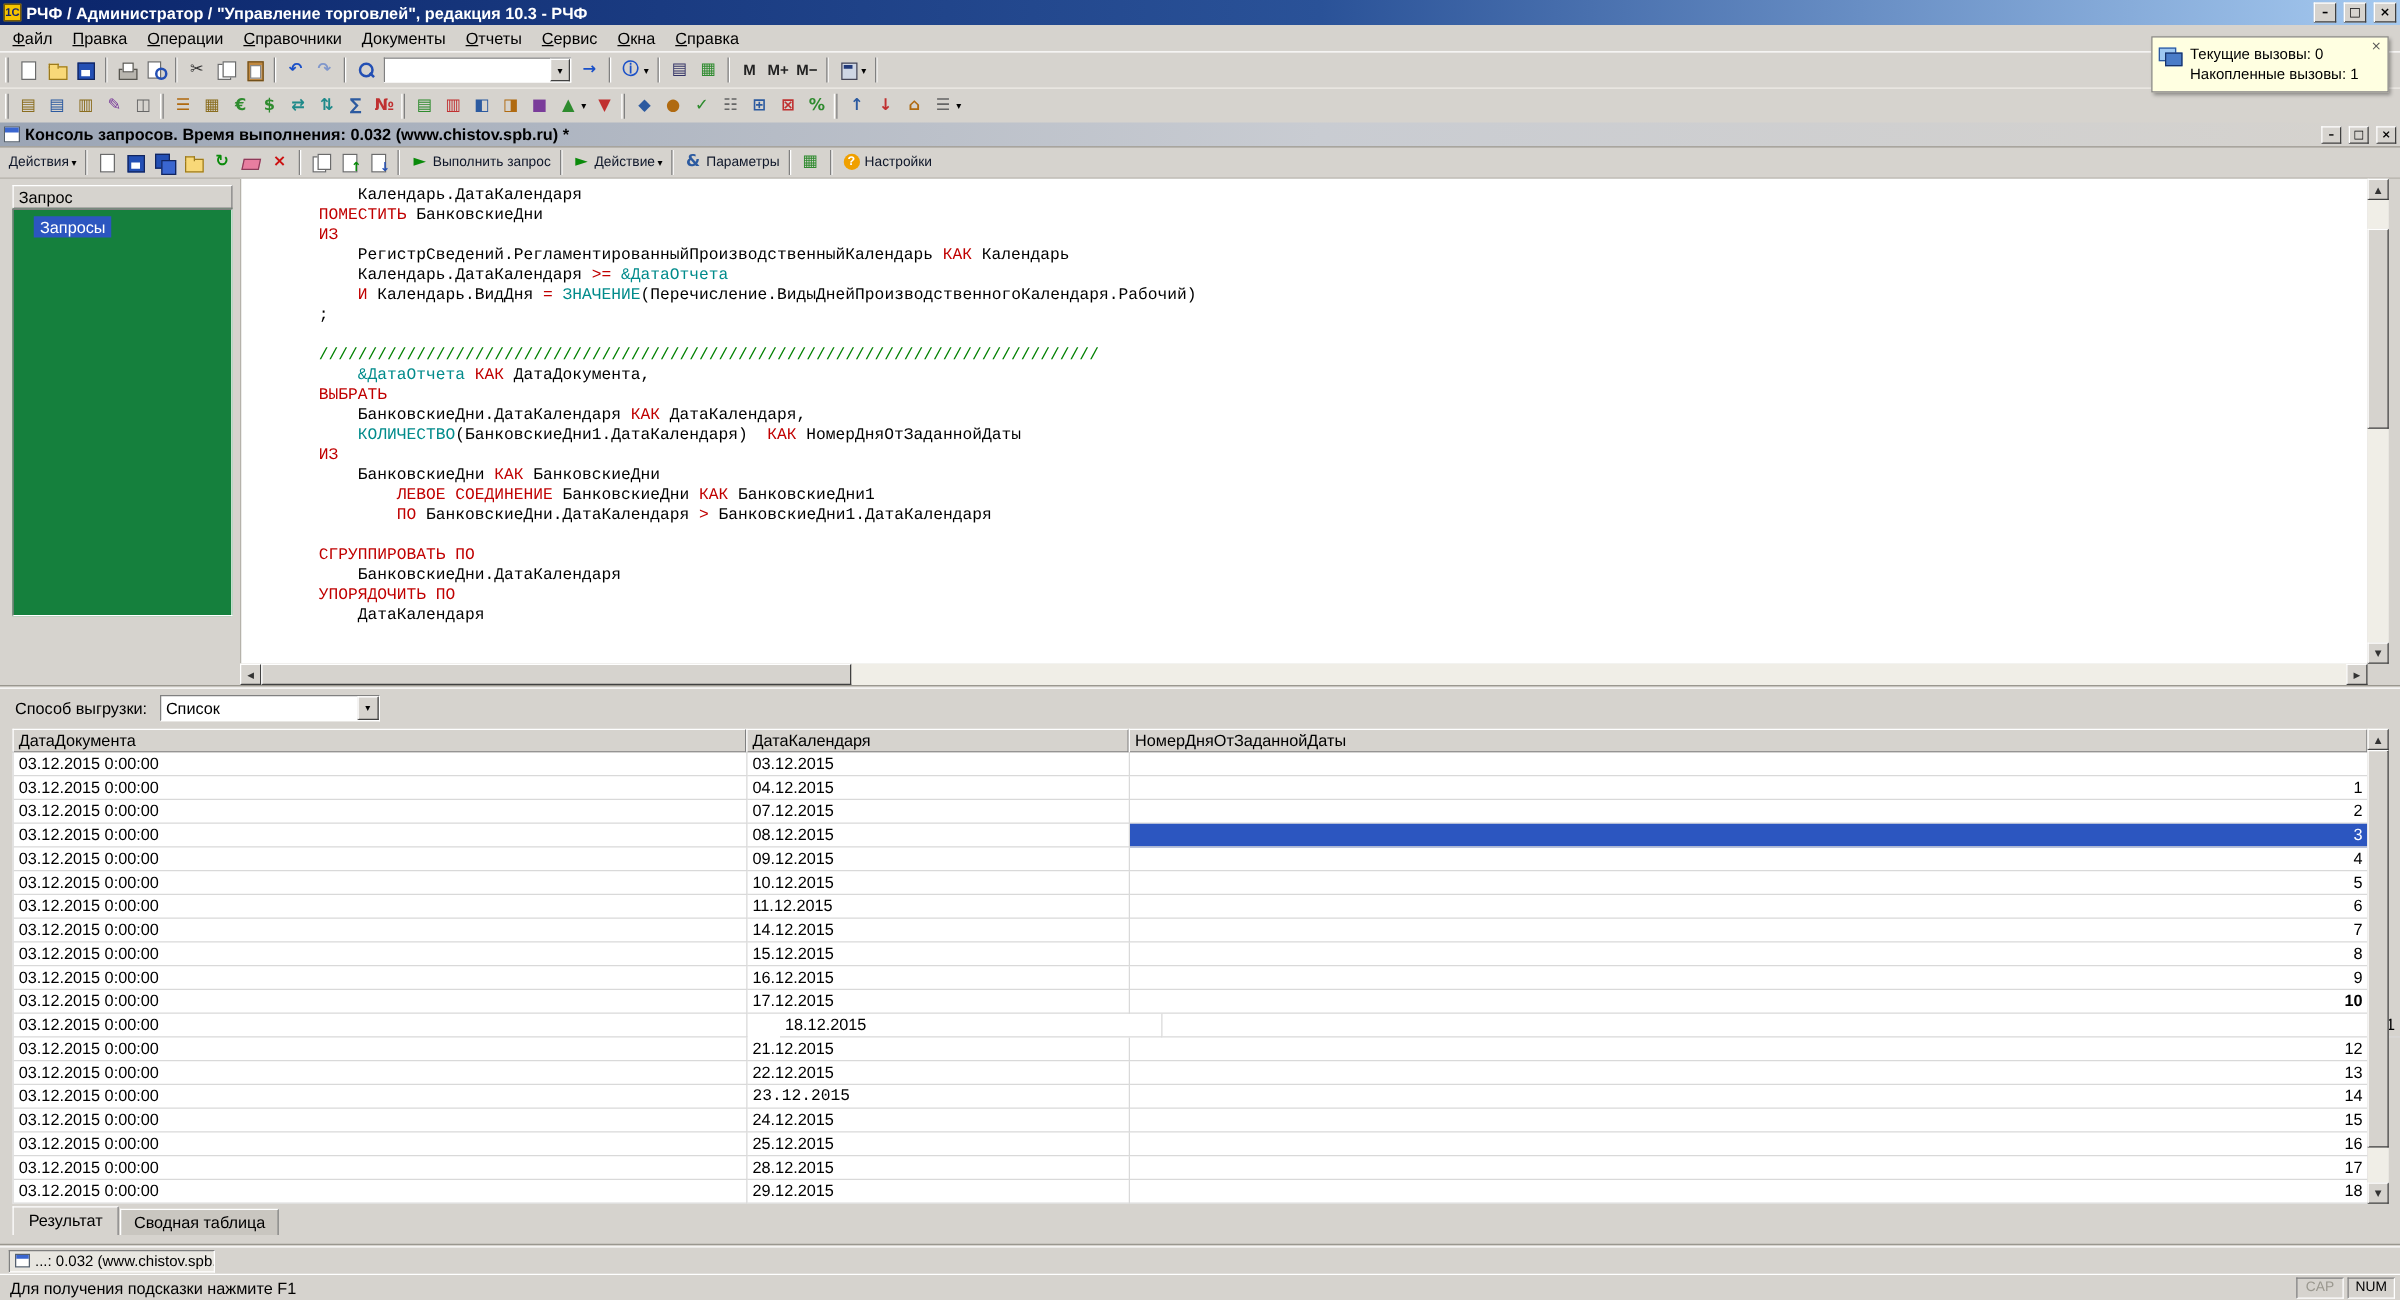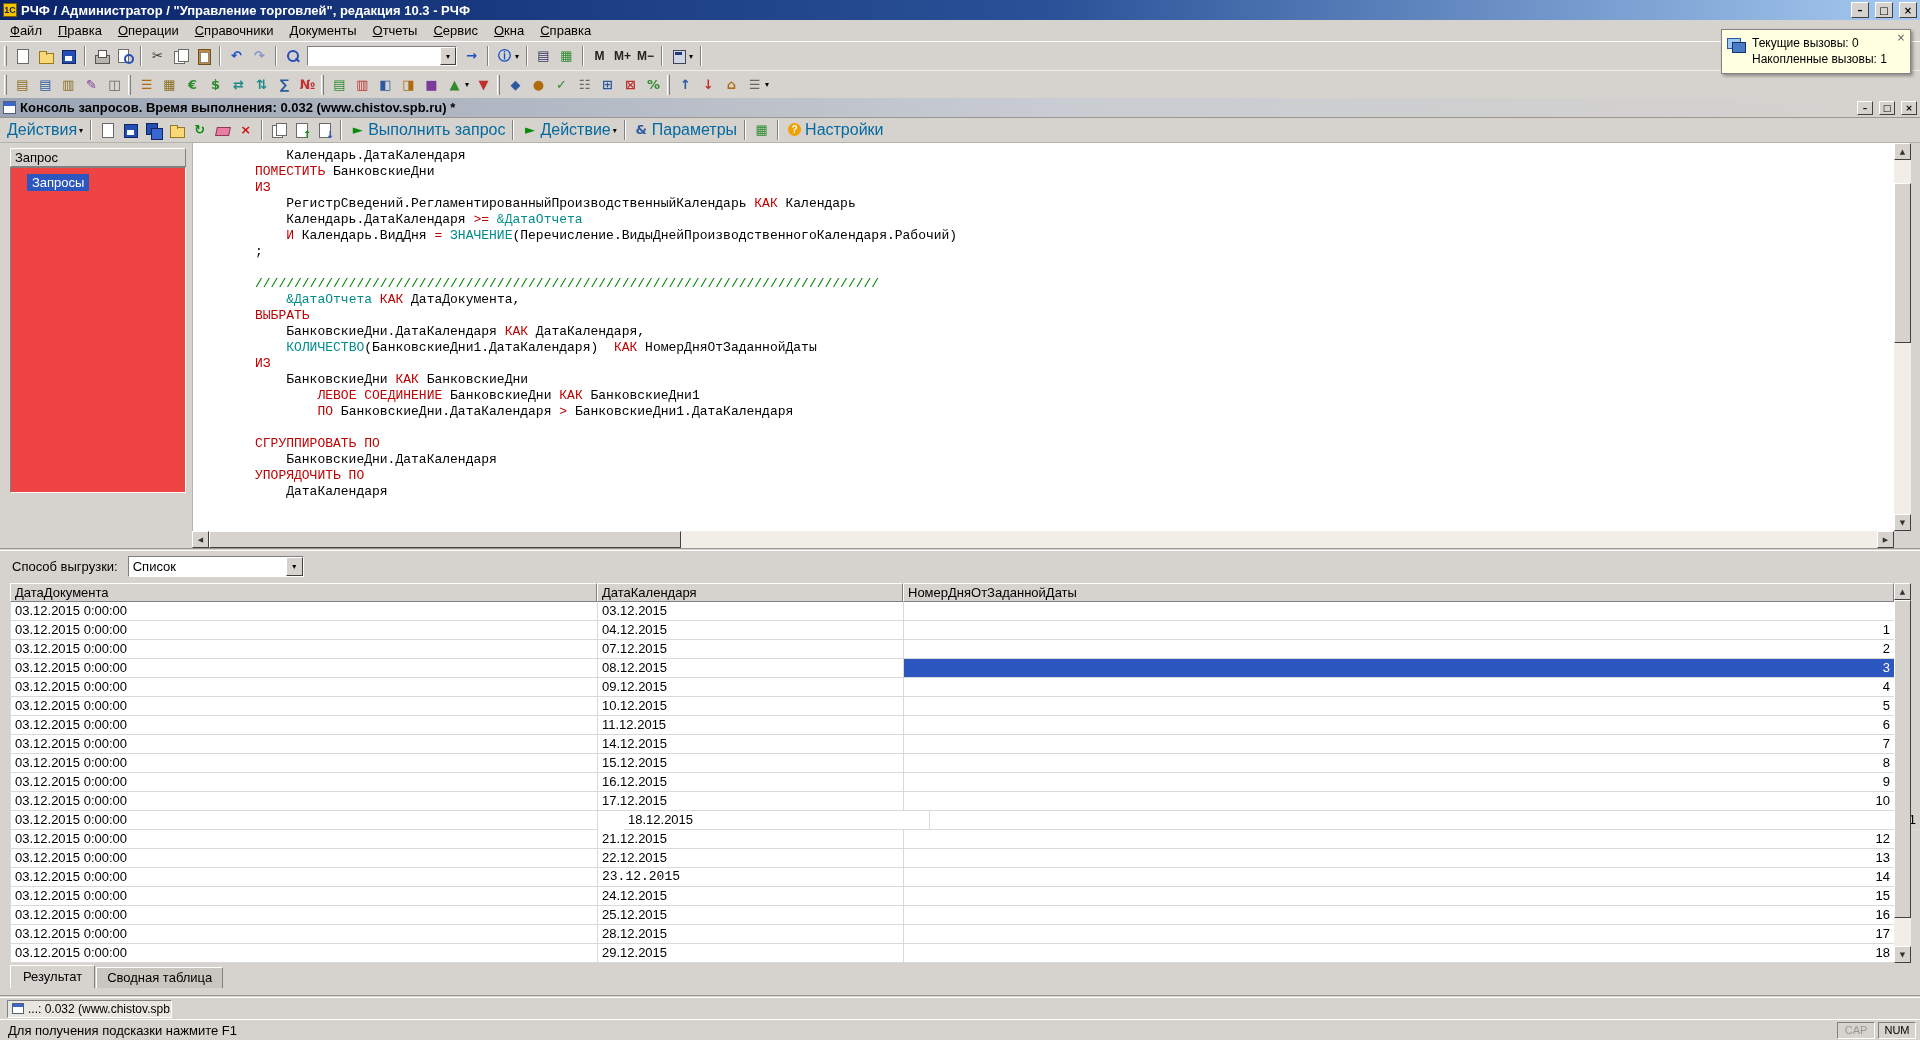--- a/index.html
+++ b/index.html
@@ -20,21 +20,21 @@
   .menu-item::first-letter{text-decoration:underline;}
 
   
   .toolbar{display:flex;align-items:center;padding-left:2px;}
   #toolbar1{left:0;top:41px;width:1920px;height:29px;border-top:1px solid #fff;}
   #toolbar2{left:0;top:70px;width:1920px;height:28px;border-top:1px solid #efede7;}
   .grip{width:3px;height:20px;border-left:1px solid #fff;border-right:1px solid #808080;margin:0 4px 0 2px;flex:0 0 auto;}
   .tsep{width:2px;height:20px;border-left:1px solid #808080;border-right:1px solid #fff;margin:0 4px;flex:0 0 auto;}
   .tb-btn{min-width:23px;height:22px;display:inline-flex;align-items:center;justify-content:center;gap:2px;padding:0 3px;flex:0 0 auto;}
   .tb-btn .ttxt{font-size:12px;font-weight:bold;color:#222;}
-  .tb-btn .btxt{font-size:16px;color:#0369a1;}
+  .tb-btn .btxt{font-size:11px;color:#0f172a;}
   .tb-btn .dd{font-size:8px;color:#000;font-family:"DejaVu Sans",sans-serif;}
   .dis{opacity:.45;}
   .tcombo{width:150px;height:20px;background:#fff;border:1px solid;border-color:#808080 #fff #fff #808080;display:inline-flex;margin:0 3px;flex:0 0 auto;}
   .tcombo-field{flex:1;font-size:12px;padding:2px 3px;}
   .tcombo-btn{width:16px;background:#d6d3ce;border:1px solid;border-color:#fff #404040 #404040 #fff;font-size:8px;display:flex;align-items:center;justify-content:center;font-family:"DejaVu Sans",sans-serif;}
 
   
   .ic{position:relative;width:17px;height:16px;display:inline-block;flex:0 0 auto;}
   .icg{font-size:13px;line-height:16px;text-align:center;font-family:"DejaVu Sans",sans-serif;font-weight:bold;}
   .ic::before,.ic::after{position:absolute;}
@@ -76,21 +76,21 @@
   #child-icon{width:13px;height:13px;background:#fff;border:1px solid #55606e;position:relative;flex:0 0 auto;}
   #child-icon::before{content:"";position:absolute;left:0;top:0;right:0;height:4px;background:#3a66d0;}
   #child-title-text{flex:1;white-space:nowrap;overflow:hidden;}
   .child-cap-btn{width:16px;height:14px;background:#d6d3ce;border:1px solid;border-color:#fff #404040 #404040 #fff;font-size:9px;font-weight:bold;display:flex;align-items:center;justify-content:center;margin-left:2px;font-family:"DejaVu Sans",sans-serif;}
 
   
   #ctoolbar{left:0;top:118px;width:1920px;height:25px;display:flex;align-items:center;padding-left:4px;border-bottom:1px solid #b5b2aa;}
 
   
   #tree-header{left:10px;top:148px;width:176px;height:19px;background:#d6d3ce;border:1px solid;border-color:#fff #808080 #808080 #fff;font-size:13px;padding:1px 4px;}
-  #tree-list{left:10px;top:167px;width:176px;height:326px;background:#ef4444;border:1px solid;border-color:#808080 #fff #fff #808080;padding-top:5px;}
+  #tree-list{left:10px;top:167px;width:176px;height:326px;background:#15803d;border:1px solid;border-color:#808080 #fff #fff #808080;padding-top:5px;}
   .tree-item{display:inline-block;margin-left:16px;padding:1px 5px;font-size:13px;}
   .tree-item.sel{background:var(--selection);color:#fff;}
 
   
   #code{left:192px;top:143px;width:1702px;height:388px;background:#fff;border-left:1px solid #b5b2aa;padding:5px 6px 0 62px;overflow:hidden;font-family:"Liberation Mono","DejaVu Sans Mono",monospace;font-size:13px;}
   .code-line{height:16px;line-height:16px;white-space:pre;}
   .sy-t{color:#000;}
   .sy-k{color:var(--keyword);}
   .sy-f{color:var(--function);}
   .sy-c{color:var(--comment);}
@@ -525,21 +525,21 @@
         <div class="td num" style="width: 991px;">8</div>
       </div>
       <div class="tr">
         <div class="td" style="width: 587px;">03.12.2015 0:00:00</div>
         <div class="td" style="width: 306px;">16.12.2015</div>
         <div class="td num" style="width: 991px;">9</div>
       </div>
       <div class="tr">
         <div class="td" style="width: 587px;">03.12.2015 0:00:00</div>
         <div class="td" style="width: 306px;">17.12.2015</div>
-        <div class="td num" style="width: 991px;">10</div>
+        <div class="td num" style="width: 991px; font-weight: bold;">10</div>
       </div>
       <div class="tr">
         <div class="td" style="width: 587px;">03.12.2015 0:00:00</div>
         <div class="td" style="width: 306px; margin-left: 26px;">18.12.2015</div>
         <div class="td num" style="width: 991px;">11</div>
       </div>
       <div class="tr">
         <div class="td" style="width: 587px;">03.12.2015 0:00:00</div>
         <div class="td" style="width: 306px;">21.12.2015</div>
         <div class="td num" style="width: 991px;">12</div>

